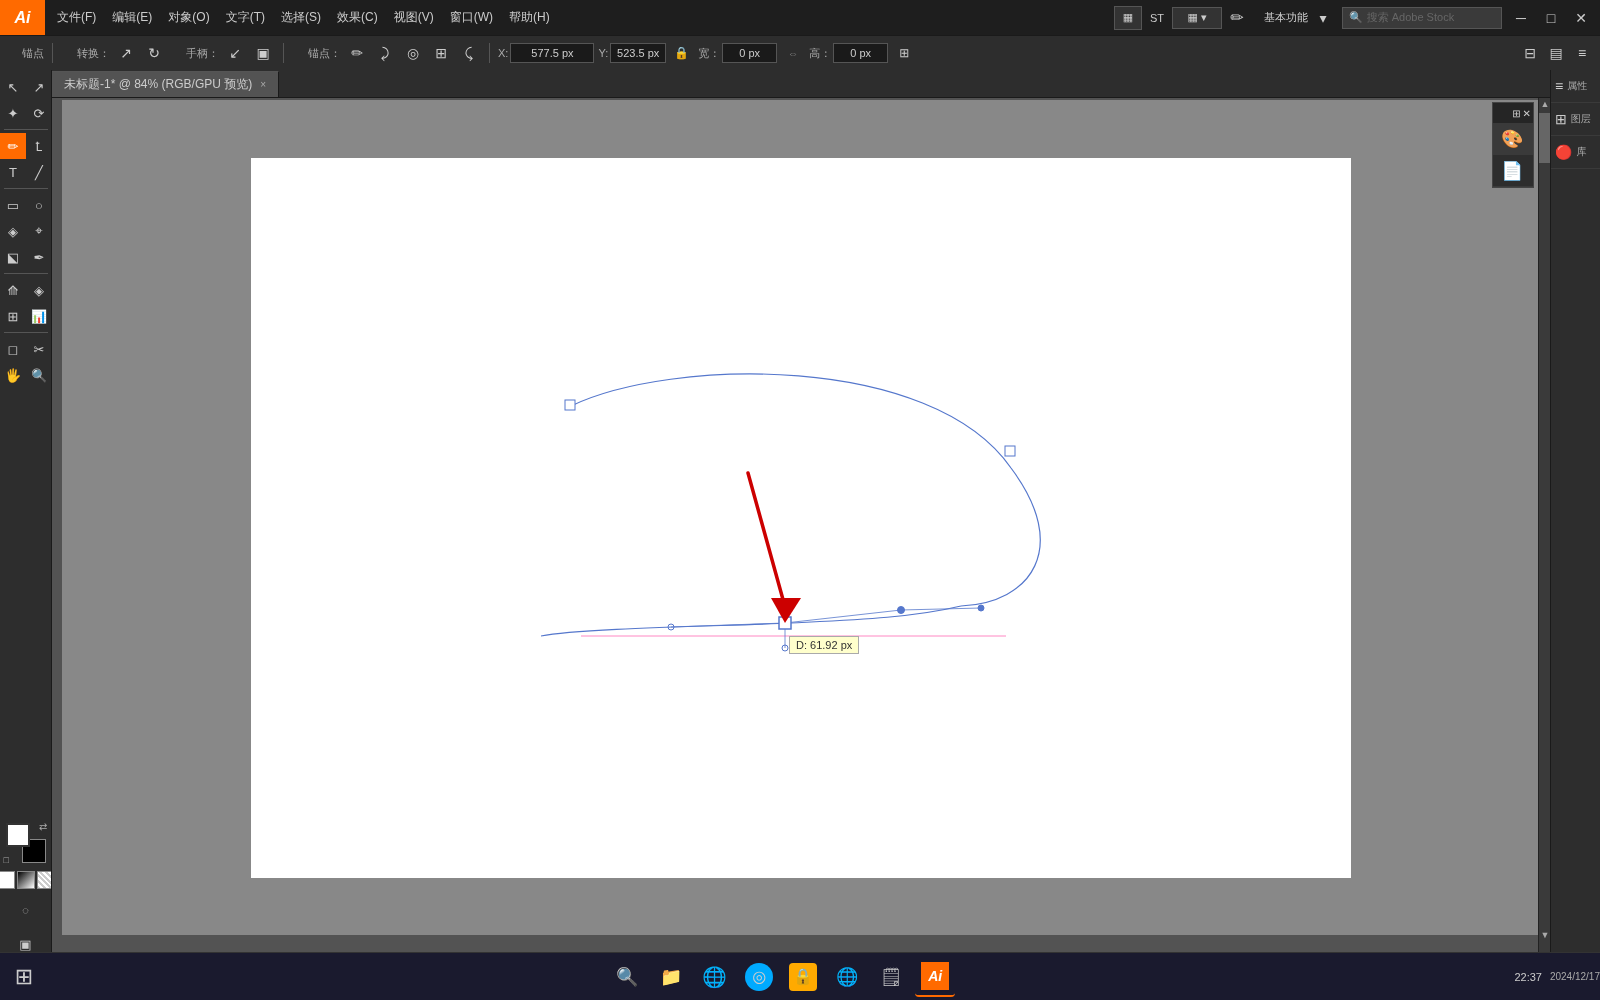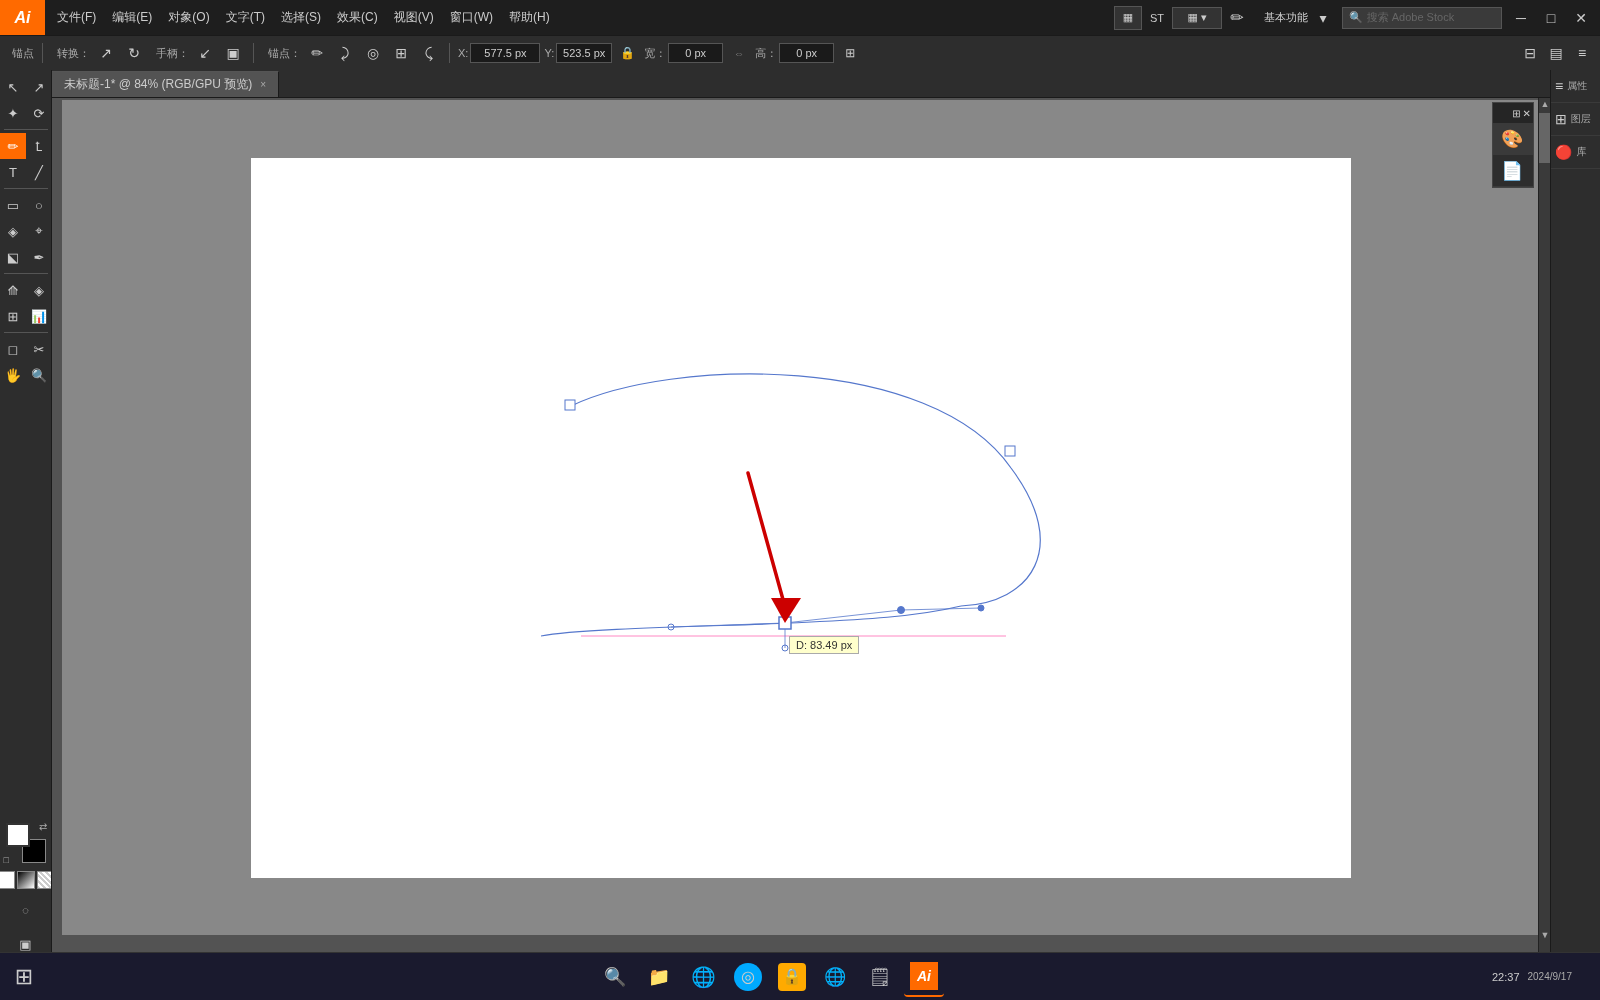--- a/index.html
+++ b/index.html
@@ -31,21 +31,21 @@
       width: 22px; height: 22px; display: flex; align-items: center; justify-content: center;
       background: transparent; border: none; color: #ccc; font-size: 14px; cursor: pointer;
     }
 
     
     #toolbar2 {
       width: 100%; height: 35px; background: #2d2d2d;
       display: flex; align-items: center; padding: 0 6px; gap: 4px;
       border-top: 1px solid #1a1a1a;
     }
-    .tb2-label { color: #aaa; font-size: 11px; margin-left: 6px; }
+    .tb2-label { color: #aaa; font-size: 11px; margin-left: 16px; }
     .tb2-icon-btn {
       width: 24px; height: 24px; display: flex; align-items: center; justify-content: center;
       background: transparent; border: none; color: #ccc; cursor: pointer; font-size: 14px;
     }
     .tb2-divider { width: 1px; height: 20px; background: #555; margin: 0 4px; }
     .tb2-field {
       display: flex; align-items: center; gap: 2px;
     }
     .tb2-input {
       width: 65px; height: 20px; background: #1a1a1a; border: 1px solid #555;
@@ -235,21 +235,21 @@
   <span class="tb2-label">锚点：</span>
   <div class="tb2-icon-btn">✏</div>
   <div class="tb2-icon-btn">⤸</div>
   <div class="tb2-icon-btn">◎</div>
   <div class="tb2-icon-btn">⊞</div>
   <div class="tb2-icon-btn">⤹</div>
   <div class="tb2-divider"></div>
 
   <div class="tb2-field">
     <span style="font-size:11px;color:#aaa;">X:</span>
-    <input class="tb2-input" value="577.5 px" style="width: 70px;" readonly="">
+    <input class="tb2-input" value="577.5 px" style="width: 84px;" readonly="">
   </div>
   <div class="tb2-field">
     <span style="font-size:11px;color:#aaa;">Y:</span>
     <input class="tb2-input" value="523.5 px" style="width: 56px;" readonly="">
   </div>
   <div class="tb2-icon-btn" style="font-size:12px;">🔒</div>
   <div class="tb2-field">
     <span style="font-size:11px;color:#aaa;">宽：</span>
     <input class="tb2-input" value="0 px" style="width: 55px;" readonly="">
   </div>
@@ -380,21 +380,21 @@
 
           <rect x="314" y="242" width="10" height="10" fill="white" stroke="#5577cc" stroke-width="1"></rect>
 
           <rect x="754" y="288" width="10" height="10" fill="white" stroke="#5577cc" stroke-width="1"></rect>
 
           <line x1="497" y1="315" x2="536" y2="456" stroke="#cc0000" stroke-width="3.5" stroke-linecap="round"></line>
           <polygon points="534,465 520,440 550,440" fill="#cc0000"></polygon>
 
         </svg>
 
-        <div id="distance-tooltip" style="left: 538px; top: 478px;">D: 83.49 px</div>
+        <div id="distance-tooltip" style="left: 538px; top: 478px;">D: 61.92 px</div>
 
       </div>
     </div>
 
     <div style="position:absolute;top:32px;right:16px;">
       <div id="mini-panel">
         <div class="mini-panel-header">
           <span style="cursor:pointer;font-size:10px;">⊞</span>
           <span style="cursor:pointer;font-size:10px;">✕</span>
         </div>
@@ -477,17 +477,17 @@
     <div class="tb-icon" style="font-size:18px;">
       <span style="background:#ffaa00;border-radius:4px;width:28px;height:28px;display:flex;align-items:center;justify-content:center;font-size:16px;">🔒</span>
     </div>
     <div class="tb-icon" style="font-size:18px;">🌐</div>
     <div class="tb-icon" style="font-size:18px;">🗒</div>
     <div class="tb-icon active" style="font-size:18px;border-bottom:2px solid #ff6a00;">
       <span style="background:#ff6a00;width:28px;height:28px;display:flex;align-items:center;justify-content:center;font-size:14px;font-weight:bold;color:white;font-style:italic;">Ai</span>
     </div>
   </div>
 
-  <div id="taskbar-right" style="display:flex;align-items:center;gap:8px;padding-right:28px;">
+  <div id="taskbar-right" style="display:flex;align-items:center;gap:8px;padding-right:0;">
     <span style="font-size:11px;color:#ccc;">22:37</span>
-    <span style="font-size:10px;color:#aaa;">2024/9/17</span>
+    <span style="font-size:10px;color:#aaa;">2024/12/17</span>
   </div>
 </div>
 
 </body></html>

